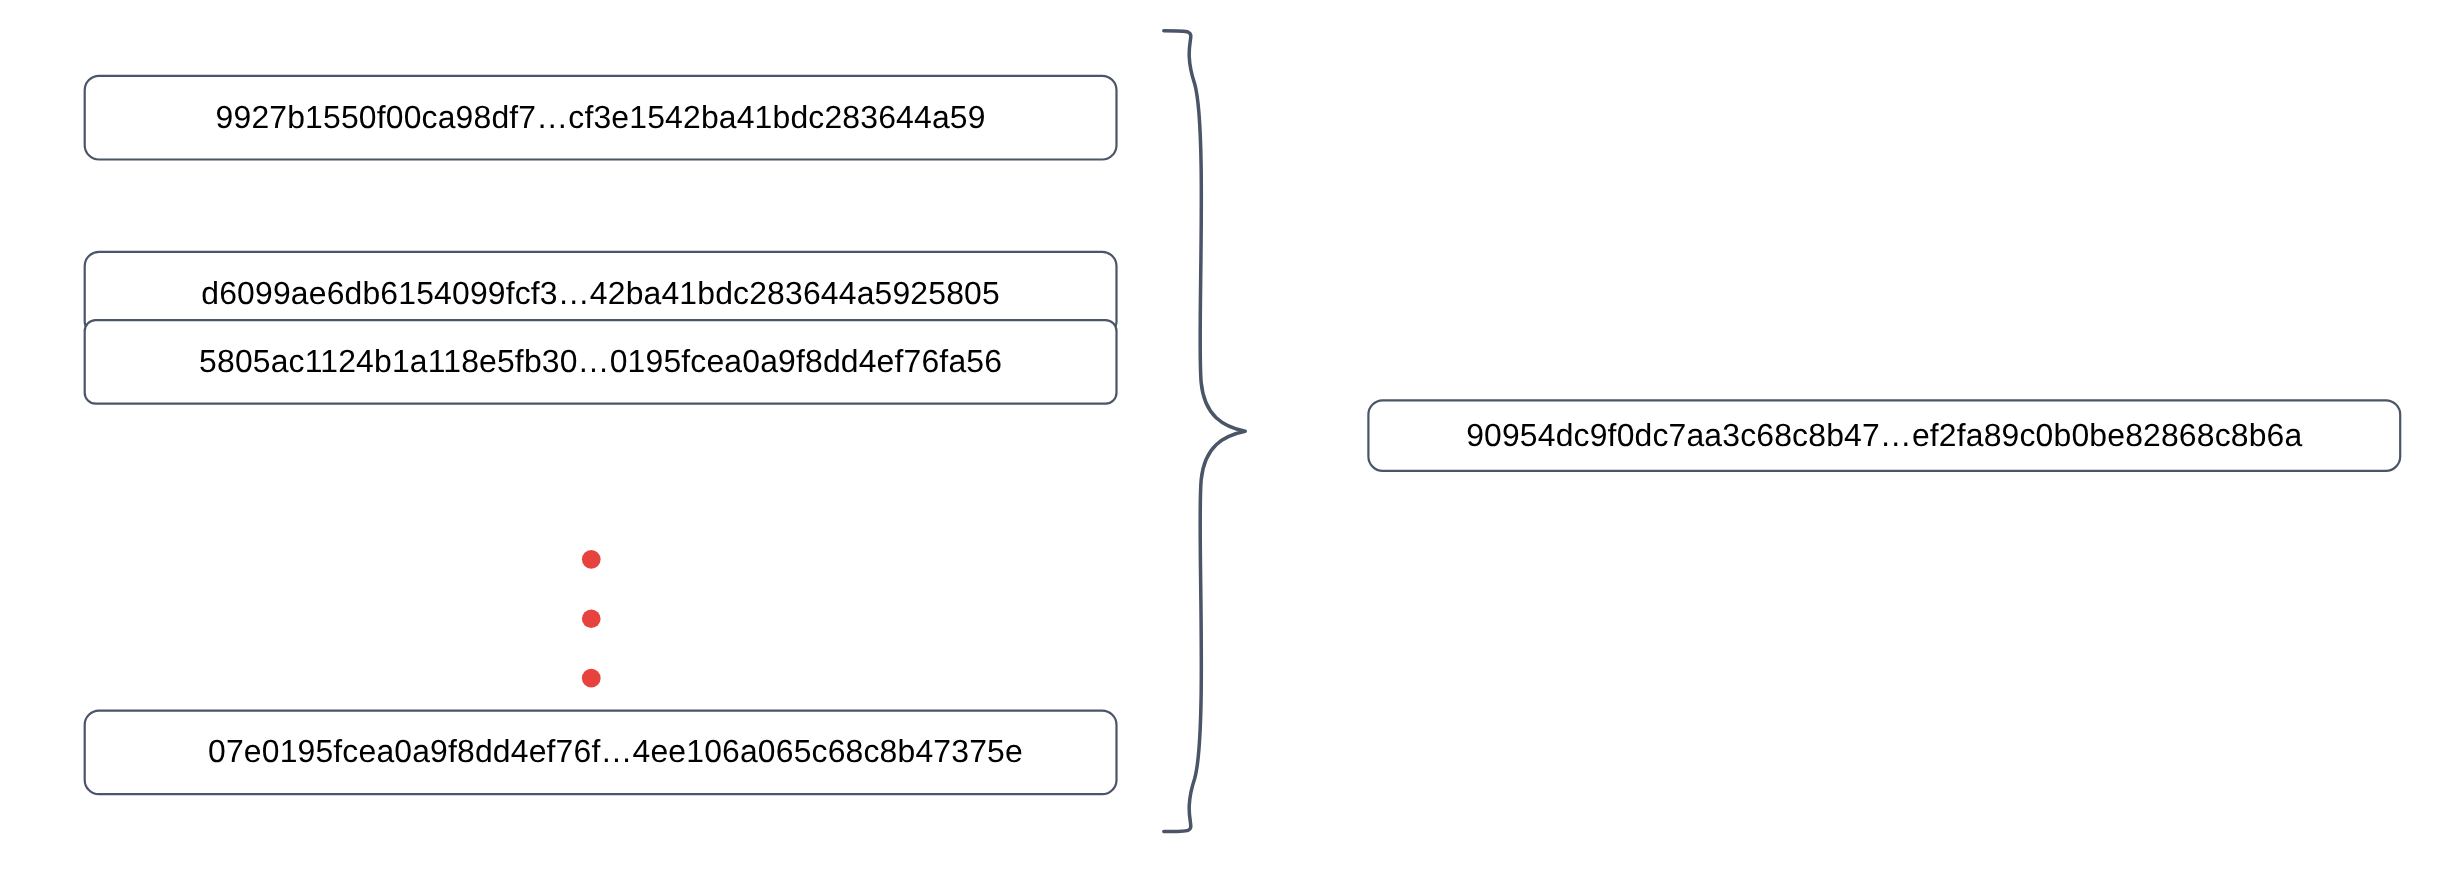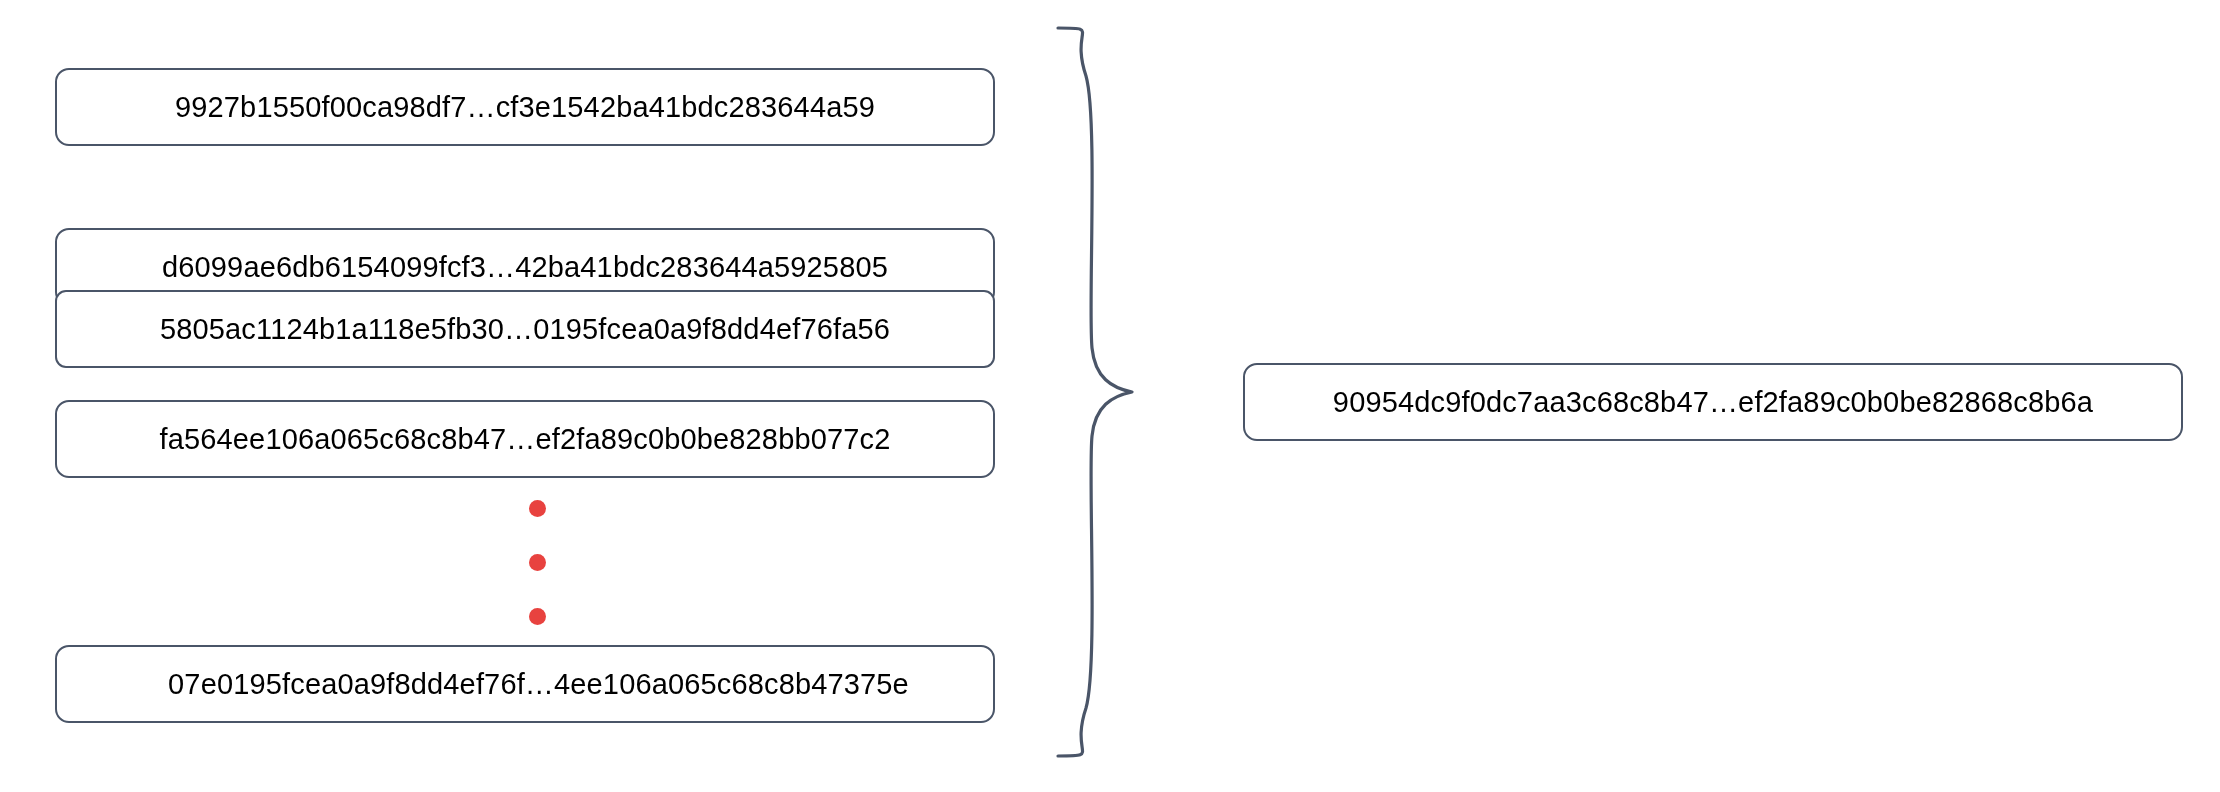--- a/index.html
+++ b/index.html
@@ -36,36 +36,36 @@
     font-family: "Liberation Sans", sans-serif;
     font-size: 29px;
     color: #000000;
     letter-spacing: 0.15px;
     white-space: nowrap;
     line-height: 1;
   }
 
   
   .left-box {
-    left: 55px;
+    left: 76px;
     width: 940px;
     height: 78px;
   }
   #leaf-0 { top: 68px;  }
   #leaf-1 { top: 180px; margin-top: 48px; }
   #leaf-2 { top: 290px; border-radius: 11px; }
   #leaf-3 { top: 400px; }
   #leaf-4 { top: 645px; padding-left: 27px; }
 
   
   #root-box {
     left: 1243px;
     top: 363px;
     width: 940px;
-    height: 78px;
+    height: 66px;
   }
 
   
   #ellipsis {
     position: absolute;
     left: 497px;
     top: 500px;
     width: 80px;
     height: 125px;
     display: flex;
@@ -104,23 +104,20 @@
   </div>
 
   <div class="hash-box left-box" id="leaf-1">
     <span class="hash-text">d6099ae6db6154099fcf3…42ba41bdc283644a5925805</span>
   </div>
 
   <div class="hash-box left-box" id="leaf-2">
     <span class="hash-text">5805ac1124b1a118e5fb30…0195fcea0a9f8dd4ef76fa56</span>
   </div>
 
-  <div class="hash-box left-box" id="leaf-3">
-    <span class="hash-text">fa564ee106a065c68c8b47…ef2fa89c0b0be828bb077c2</span>
-  </div>
 
   <div id="ellipsis">
     <span class="red-dot"></span>
     <span class="red-dot"></span>
     <span class="red-dot"></span>
   </div>
 
   <div class="hash-box left-box" id="leaf-4">
     <span class="hash-text">07e0195fcea0a9f8dd4ef76f…4ee106a065c68c8b47375e</span>
   </div>

